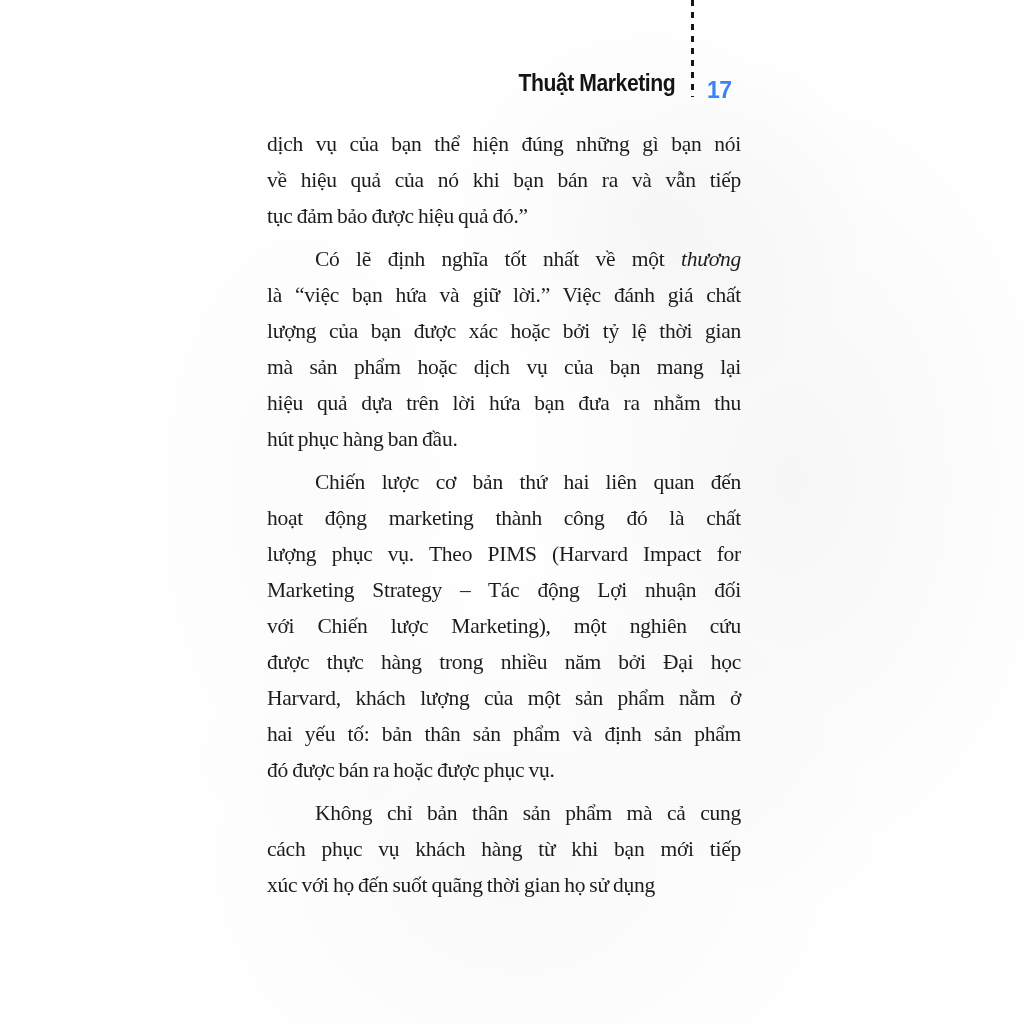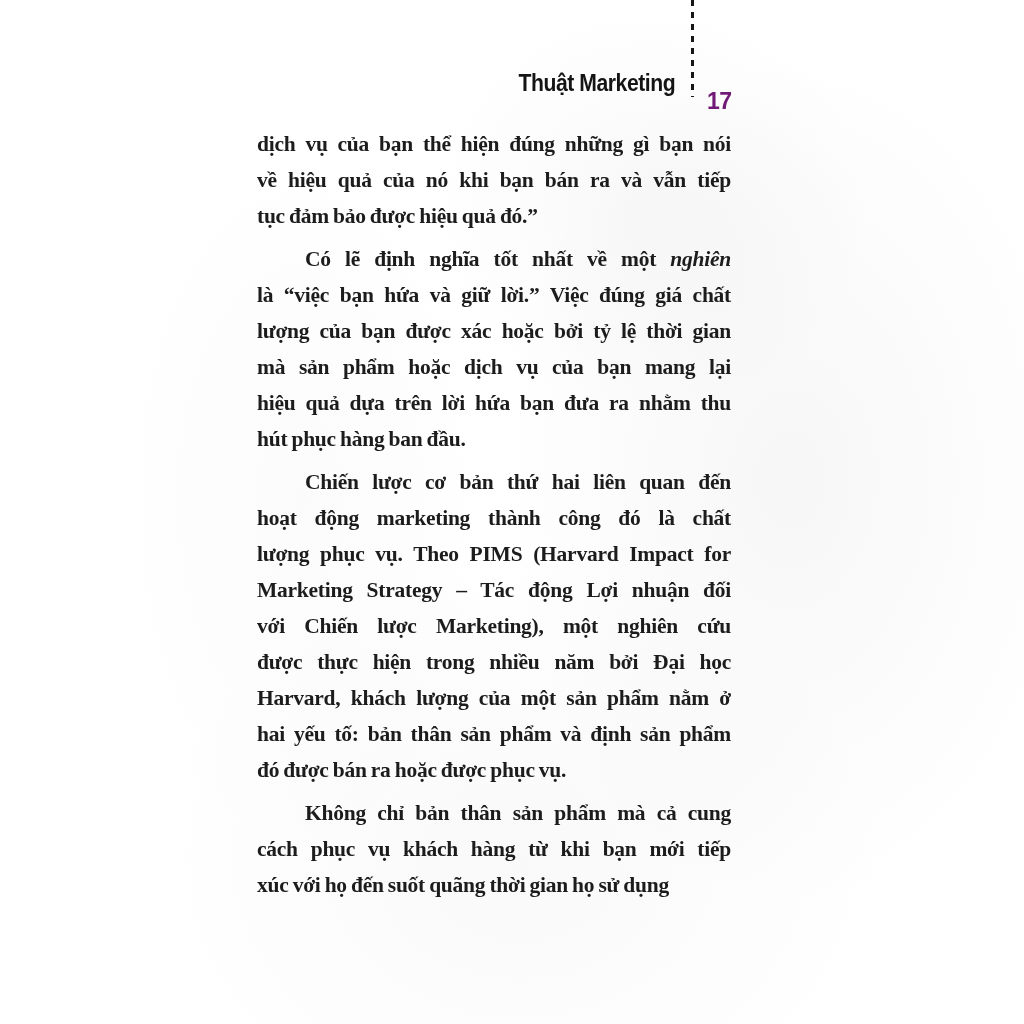--- a/index.html
+++ b/index.html
@@ -44,34 +44,33 @@
     font-size: 23px;
     letter-spacing: -0.5px;
     color: #141414;
     display: inline-block;
     transform: scaleX(0.92);
     transform-origin: right center;
     white-space: nowrap;
   }
   .page-number {
     position: absolute;
-    top: 88px;
+    top: 77px;
     left: 707px;
     font-family: "Liberation Sans", "DejaVu Sans", sans-serif;
     font-weight: bold;
     font-size: 23px;
     letter-spacing: -0.5px;
-    color: #701a75;
+    color: #3b82f6;
   }
   .text-body {
     position: absolute;
-    left: 257px;
+    left: 267px;
     top: 126px;
     width: 474px;
-    font-weight: bold;
   }
   .paragraph { margin: 0; }
   .paragraph + .paragraph { margin-top: 7px; }
   .line {
     font-size: 21.5px;
     line-height: 36px;
     letter-spacing: -0.25px;
     word-spacing: -1px;
     text-align: justify;
     text-align-last: justify;
@@ -92,34 +91,34 @@
 
 <span class="page-number">17</span>
 
 <div class="text-body" id="text-body">
     <div class="paragraph">
       <div class="line"><span>dịch vụ của bạn thể hiện đúng những gì bạn nói</span></div>
       <div class="line"><span>về hiệu quả của nó khi bạn bán ra và vẫn tiếp</span></div>
       <div class="line last"><span>tục đảm bảo được hiệu quả đó.”</span></div>
     </div>
     <div class="paragraph">
-      <div class="line indent"><span>Có lẽ định nghĩa tốt nhất về một </span><span class="italic">nghiên</span></div>
-      <div class="line"><span>là “việc bạn hứa và giữ lời.” Việc đúng giá chất</span></div>
+      <div class="line indent"><span>Có lẽ định nghĩa tốt nhất về một </span><span class="italic">thương</span></div>
+      <div class="line"><span>là “việc bạn hứa và giữ lời.” Việc đánh giá chất</span></div>
       <div class="line"><span>lượng của bạn được xác hoặc bởi tỷ lệ thời gian</span></div>
       <div class="line"><span>mà sản phẩm hoặc dịch vụ của bạn mang lại</span></div>
       <div class="line"><span>hiệu quả dựa trên lời hứa bạn đưa ra nhằm thu</span></div>
       <div class="line last"><span>hút phục hàng ban đầu.</span></div>
     </div>
     <div class="paragraph">
       <div class="line indent"><span>Chiến lược cơ bản thứ hai liên quan đến</span></div>
       <div class="line"><span>hoạt động marketing thành công đó là chất</span></div>
       <div class="line"><span>lượng phục vụ. Theo PIMS (Harvard Impact for</span></div>
       <div class="line"><span>Marketing Strategy – Tác động Lợi nhuận đối</span></div>
       <div class="line"><span>với Chiến lược Marketing), một nghiên cứu</span></div>
-      <div class="line"><span>được thực hiện trong nhiều năm bởi Đại học</span></div>
+      <div class="line"><span>được thực hàng trong nhiều năm bởi Đại học</span></div>
       <div class="line"><span>Harvard, khách lượng của một sản phẩm nằm ở</span></div>
       <div class="line"><span>hai yếu tố: bản thân sản phẩm và định sản phẩm</span></div>
       <div class="line last"><span>đó được bán ra hoặc được phục vụ.</span></div>
     </div>
     <div class="paragraph">
       <div class="line indent"><span>Không chỉ bản thân sản phẩm mà cả cung</span></div>
       <div class="line"><span>cách phục vụ khách hàng từ khi bạn mới tiếp</span></div>
       <div class="line last"><span>xúc với họ đến suốt quãng thời gian họ sử dụng</span></div>
     </div>
   </div>

